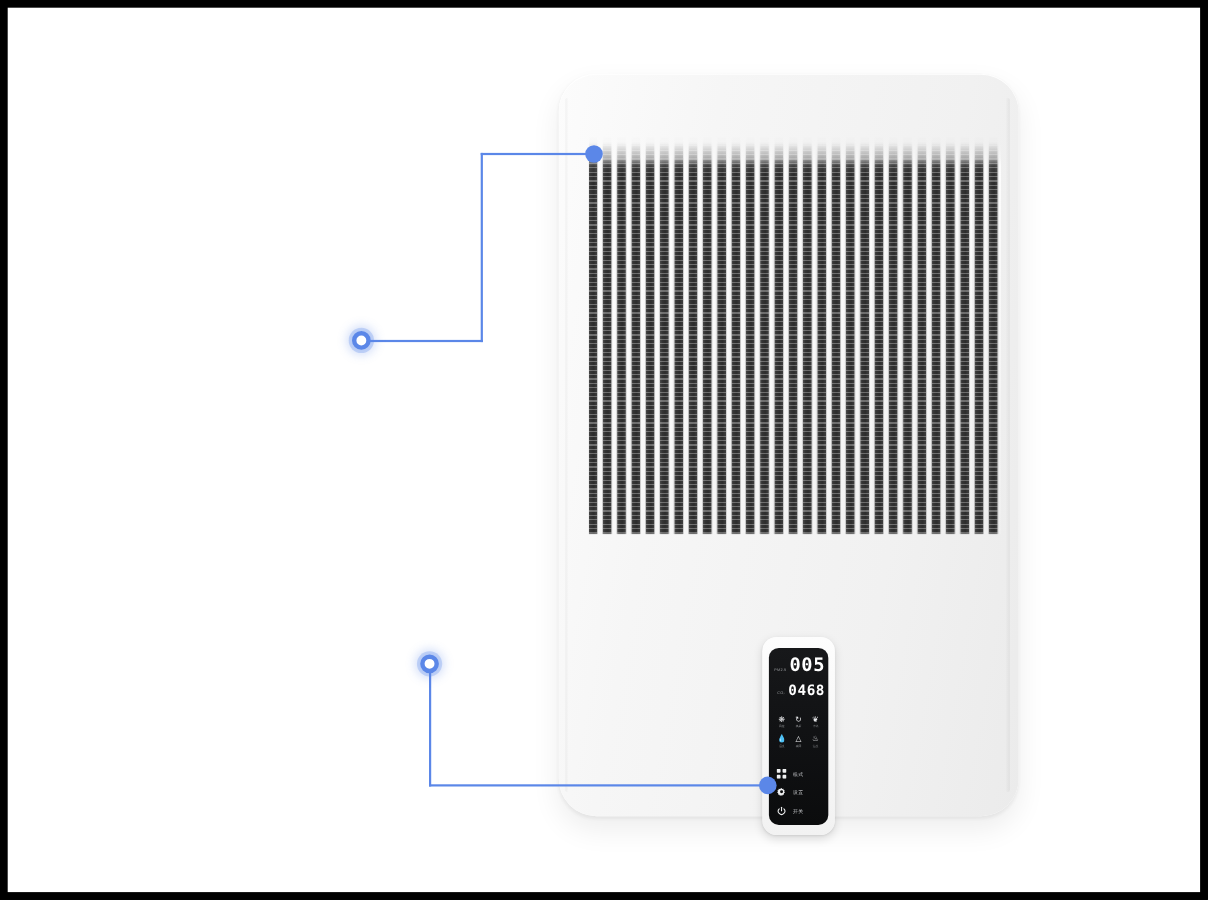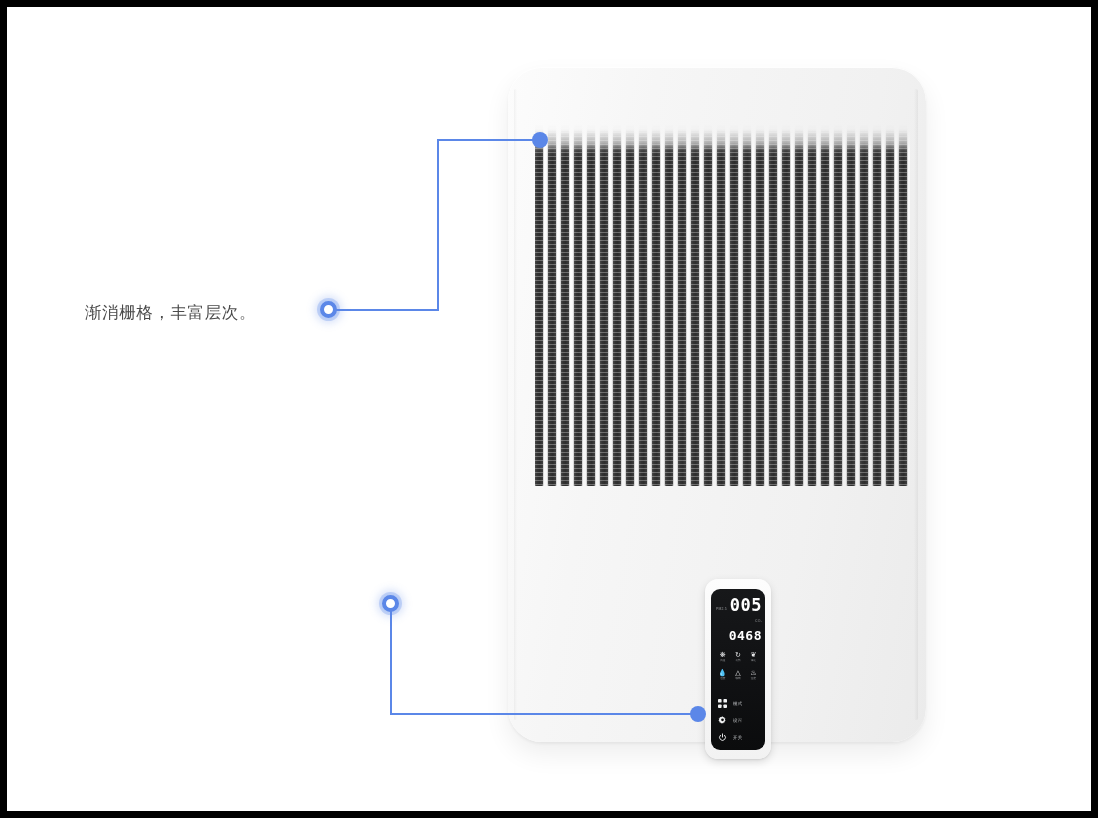--- a/index.html
+++ b/index.html
@@ -107,21 +107,21 @@
   .slat-hi {
     position: absolute;
     top: 0; bottom: 0;
     width: 2px;
     background: linear-gradient(to bottom, rgba(255,255,255,0.85), rgba(255,255,255,0.12));
   }
 
   
   #panel {
     position: absolute;
-    left: 197px;       
+    left: 185px;       
     top: 512px;        
     width: 66px;
     height: 180px;
     border-radius: 13px;
     background: linear-gradient(to bottom, #fdfdfd, #f2f2f2);
     box-shadow: 0 3px 9px rgba(0,0,0,0.13), 0 1px 2px rgba(0,0,0,0.08);
   }
   #panel-screen {
     position: absolute;
     left: 6px; top: 10px;
@@ -148,21 +148,21 @@
     font-family: "Liberation Sans", sans-serif;
   }
   .readout .rv {
     font-family: "DejaVu Sans Mono", monospace;
     font-weight: bold;
     color: #ffffff;
     letter-spacing: 0.5px;
   }
   #pm-row { top: 8px; }
   #pm-row .rv { font-size: 17px; line-height: 17px; }
-  #co-row { top: 33px; flex-direction: column; }
+  #co-row { top: 33px; }
   #co-row .rv { font-size: 13px; line-height: 13px; }
 
   
   #icon-grid {
     position: absolute;
     left: 4px; top: 62px;
     width: 46px;
     display: grid;
     grid-template-columns: repeat(3, 1fr);
     row-gap: 7px;
@@ -390,21 +390,20 @@
                 </svg>
               </span>
               <span class="blabel">开关</span>
             </div>
           </div>
 
         </div>
       </div>
     </div>
 
-    <div class="callout-text" id="text-1">渐消栅格，丰富层次。</div>
 
     <div class="lead-line lead-h" style="left:328px; top:302px; width:104px;"></div>
 
     <div class="lead-line lead-v" style="left:430px; top:132px; height:172px;"></div>
 
     <div class="lead-line lead-h" style="left:430px; top:132px; width:106px;"></div>
 
     <div class="dot-hollow" style="left:313px; top:294px;"></div>
     <div class="dot-solid" style="left:525px; top:125px;"></div>
 

